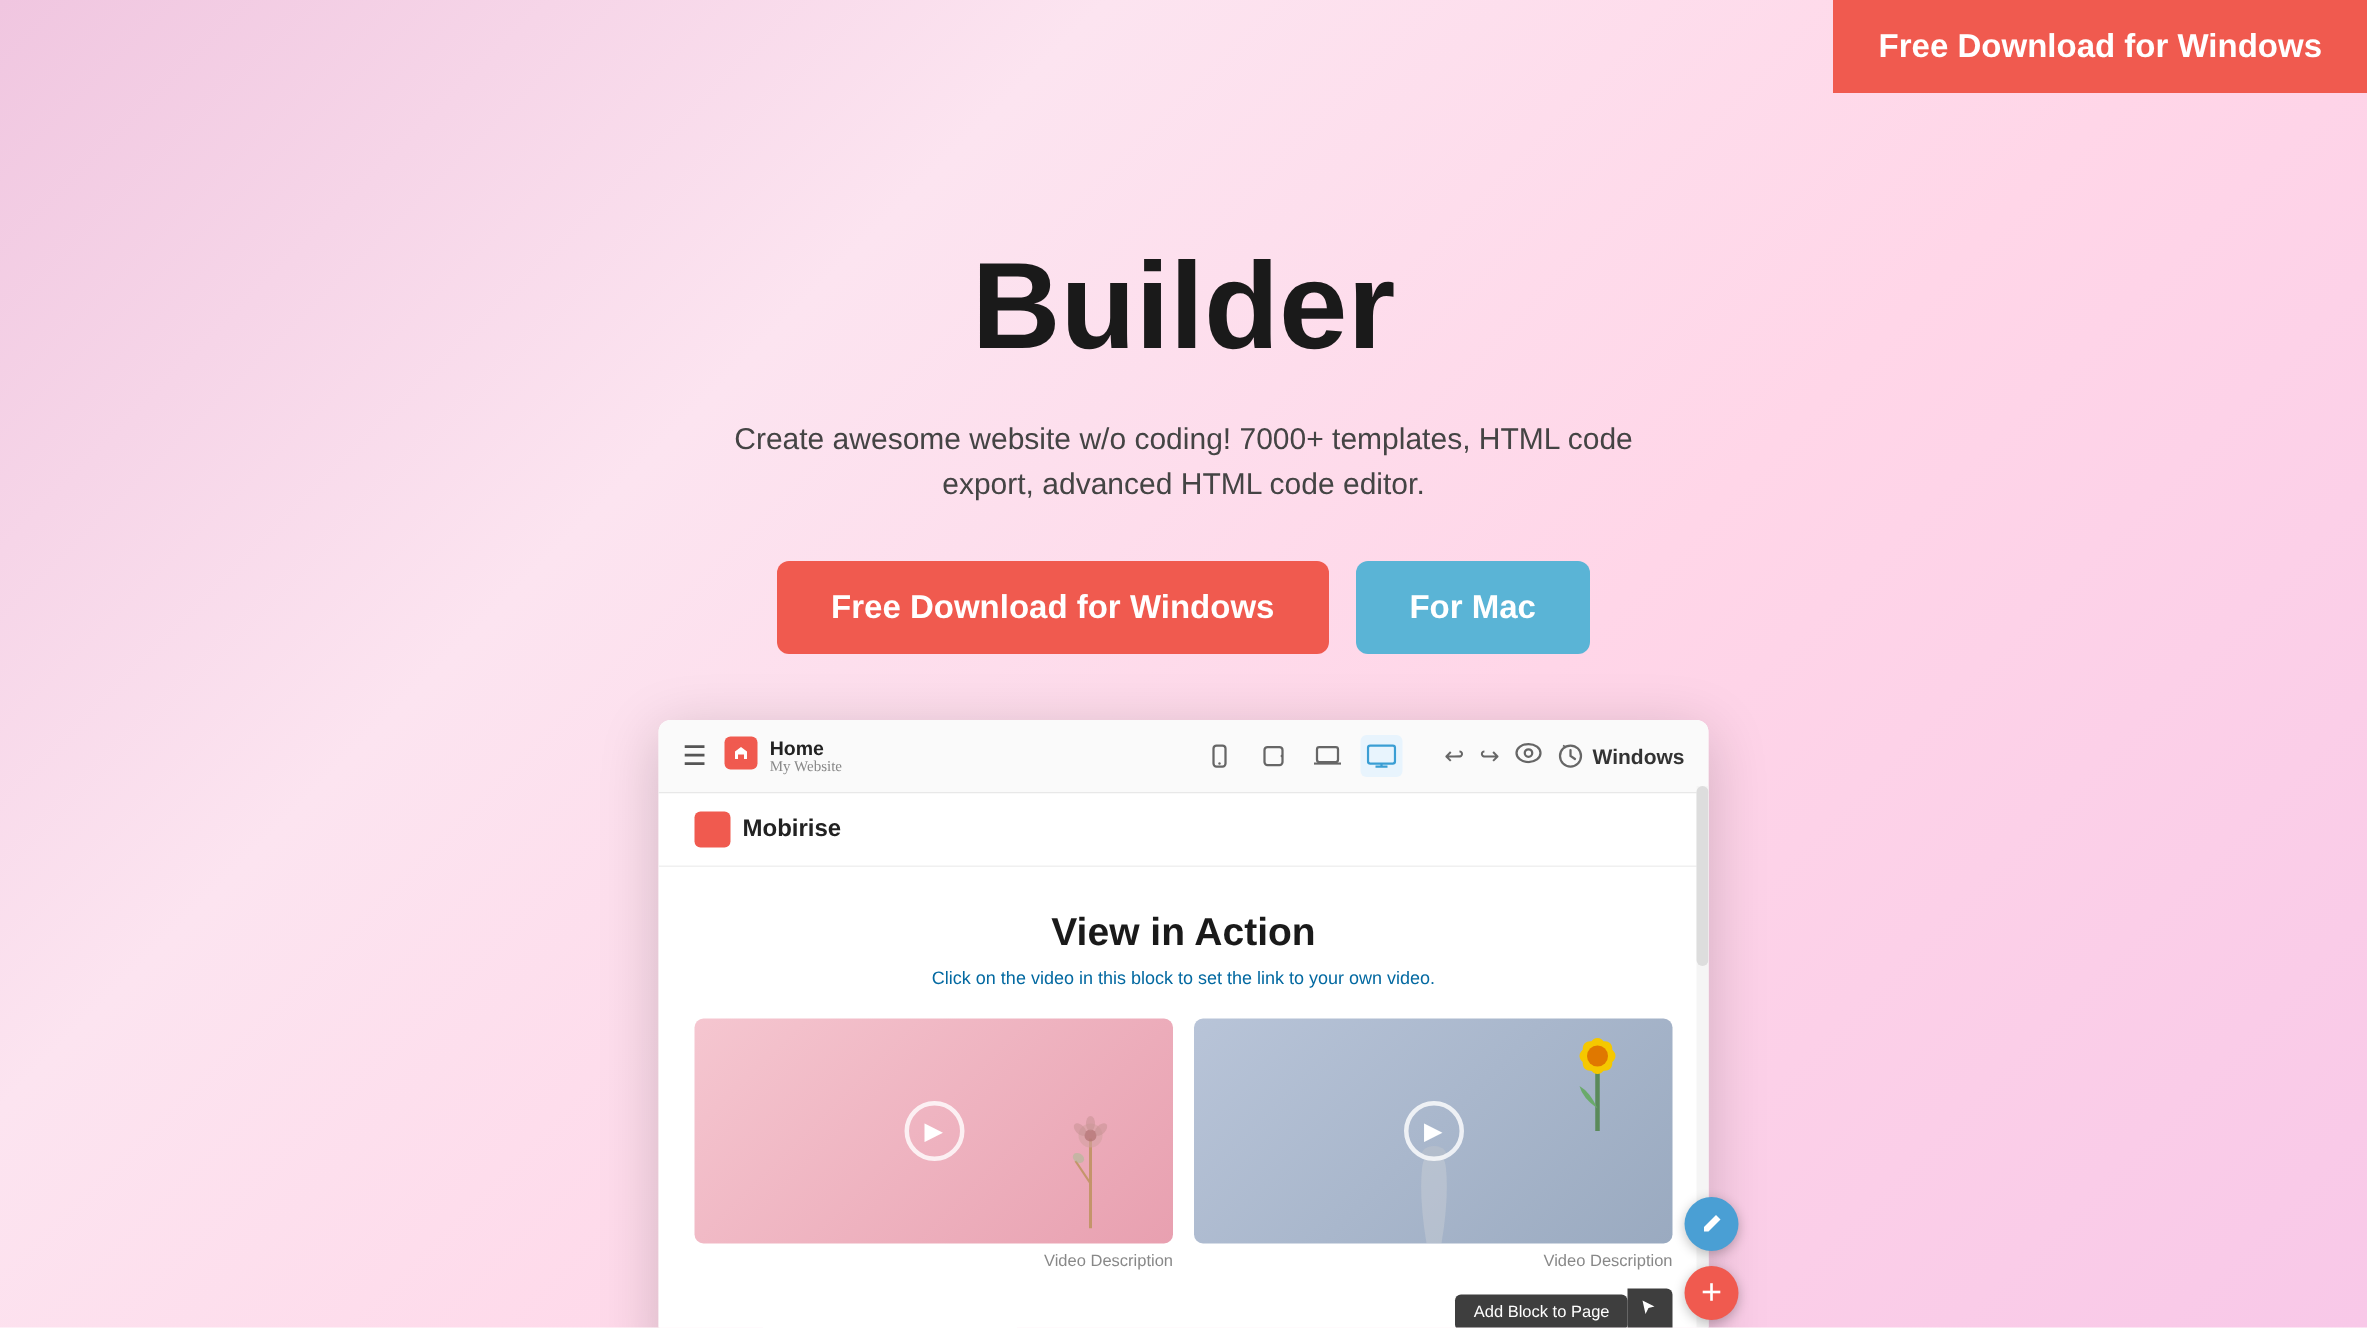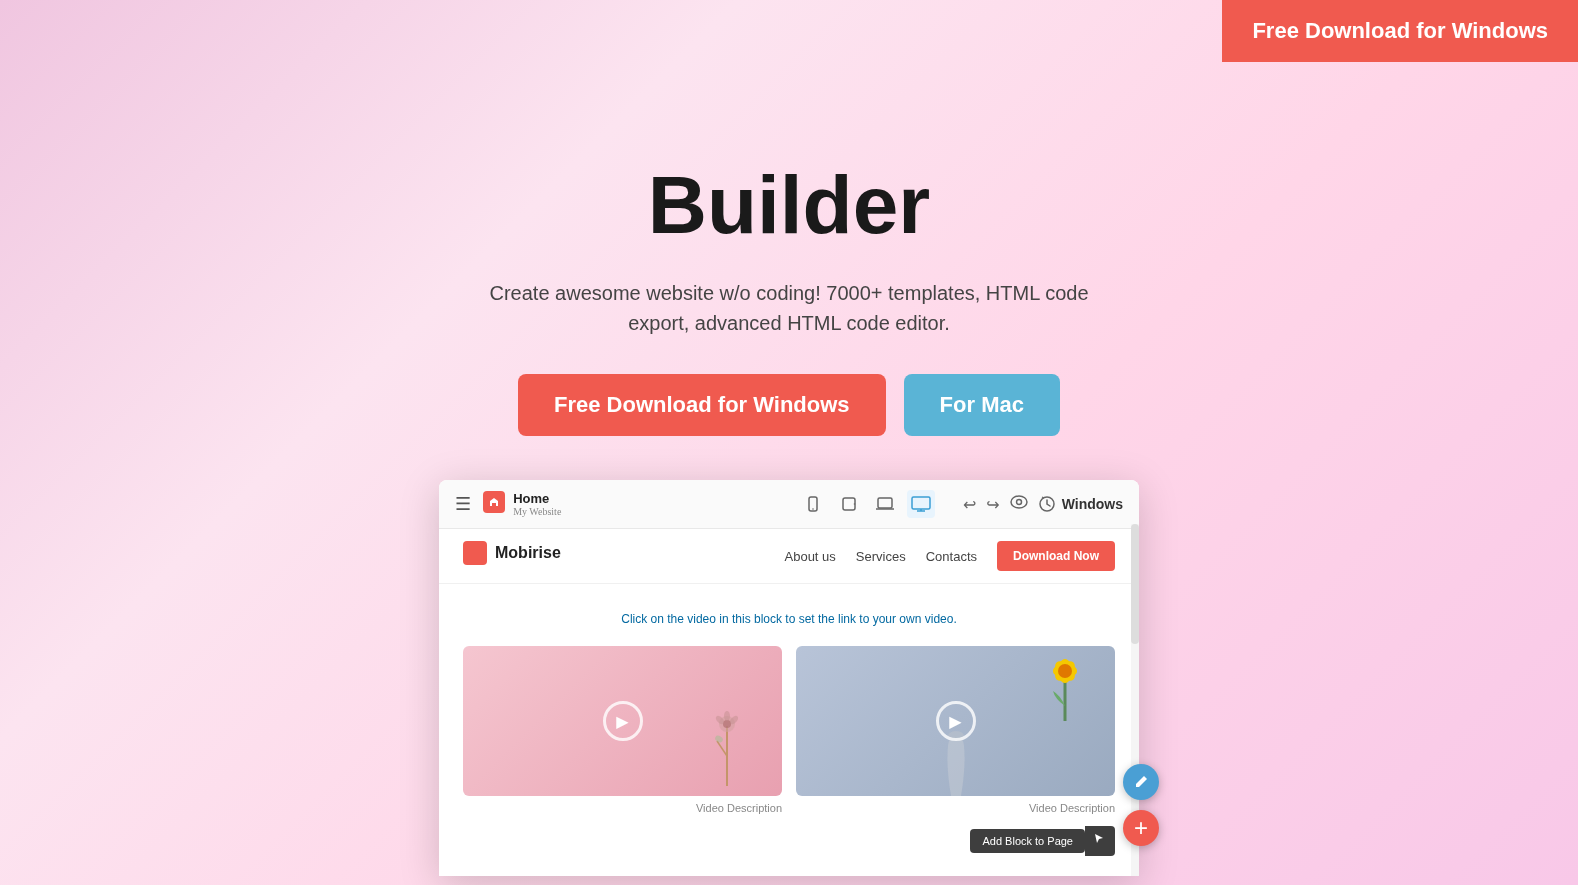--- a/index.html
+++ b/index.html
@@ -417,29 +417,24 @@
     </div>
 
     <div class="inner-website">
 
       <div class="inner-nav">
         <div class="inner-nav-brand">
           <div class="brand-icon"></div>
           <span>Mobirise</span>
         </div>
         <div class="inner-nav-spacer"></div>
-        <div class="inner-nav-links">
-          <span class="inner-nav-link">About us</span>
-          <span class="inner-nav-link">Services</span>
-          <span class="inner-nav-link">Contacts</span>
-          <button class="inner-nav-cta">Download Now</button>
-        </div>
       </div>
 
       <div class="inner-content">
+        <h2 class="inner-content-title">View in Action</h2>
         <p class="inner-content-sub">Click on the video in this block to set the link to your own video.</p>
 
         <div class="video-grid">
 
           <div>
             <div class="video-card video-card-pink">
 
               <svg style="position:absolute;bottom:10px;right:30px;width:50px;height:80px;" viewBox="0 0 50 80" fill="none">
                 <line x1="25" y1="80" x2="25" y2="20" stroke="#c4956a" stroke-width="2"></line>
                 <line x1="25" y1="50" x2="15" y2="35" stroke="#c4956a" stroke-width="1.5"></line>

